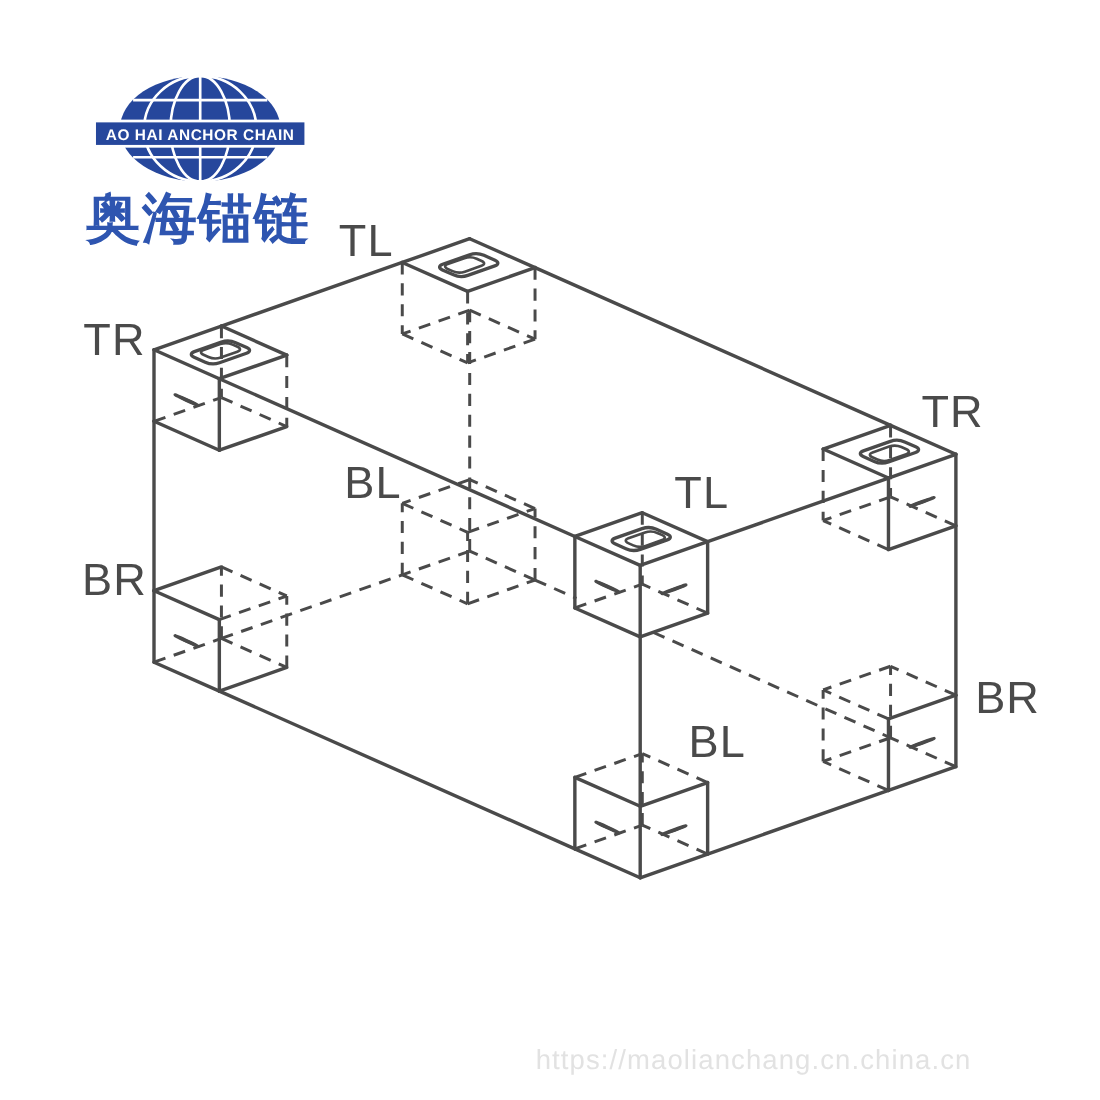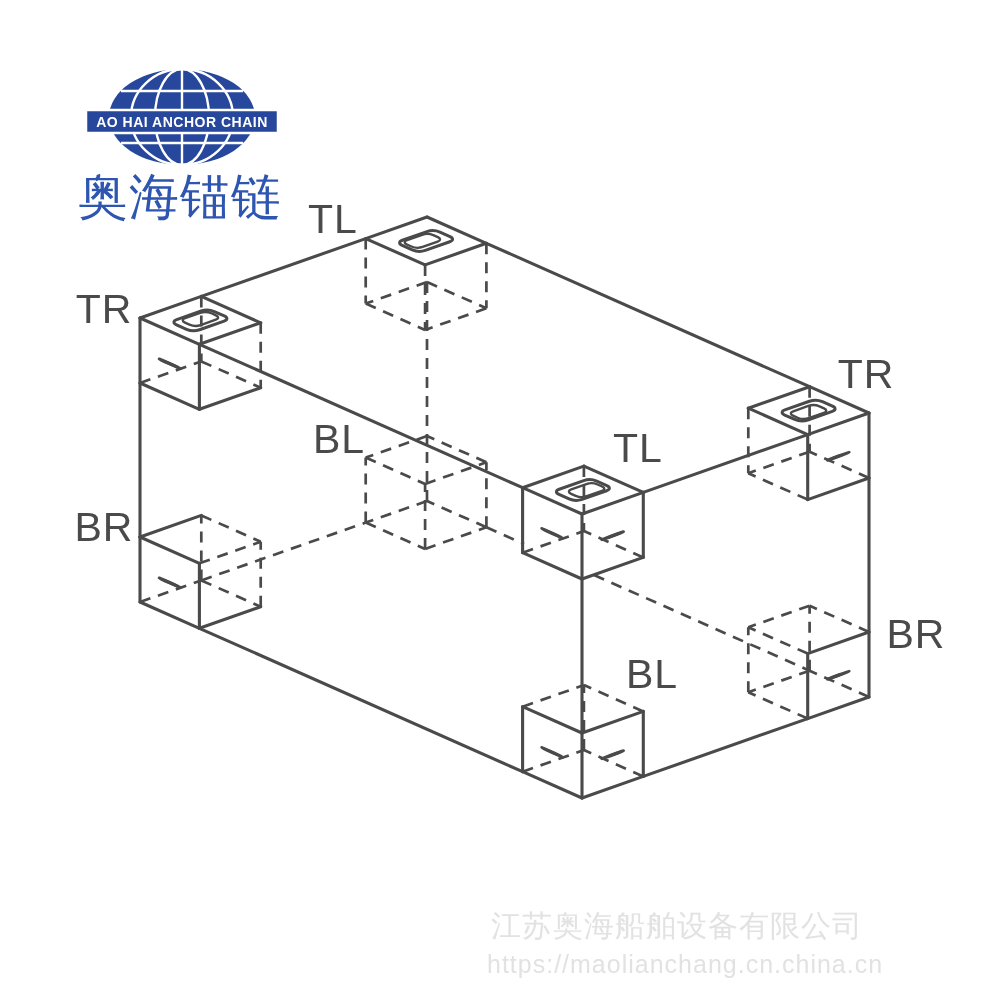--- a/index.html
+++ b/index.html
@@ -4,21 +4,21 @@
 <style>
   html,body{margin:0;padding:0;background:#fff;}
   .canvas{position:relative;width:1000px;height:1000px;background:#ffffff;overflow:hidden;
           font-family:"Liberation Sans",sans-serif;}
   #diagram{position:absolute;left:0;top:0;}
   #diagram text{font-family:"Liberation Sans",sans-serif;font-weight:400;}
   .logo{position:absolute;left:0;top:0;}
   .logo-globe{position:absolute;left:70px;top:42px;}
   .cn-name{position:absolute;left:78px;top:170px;width:220px;
            font-family:"DejaVu Serif","Liberation Serif",serif;
-           font-size:50px;font-weight:400;line-height:1.1;letter-spacing:1px;
+           font-size:50px;font-weight:700;line-height:1.1;letter-spacing:1px;
            color:var(--cn-blue,#2e55b0);white-space:nowrap;}
   .watermark-company{position:absolute;left:491px;top:906px;
            font-family:"DejaVu Sans","Liberation Sans",sans-serif;
            font-size:30px;letter-spacing:1px;color:var(--wm-color,#e2e2e2);white-space:nowrap;}
   .watermark-url{position:absolute;left:487px;top:950px;
            font-family:Liberation Sans, sans-serif;
            font-size:25px;letter-spacing:1px;color:var(--wm-color,#e2e2e2);white-space:nowrap;}
 </style>
 </head>
 <body>
@@ -185,15 +185,14 @@
         <ellipse cx="112" cy="75" rx="51" ry="48"></ellipse>
         <line x1="51" y1="49" x2="173" y2="49"></line>
         <line x1="51" y1="101" x2="173" y2="101"></line>
       </g>
       <rect x="16" y="68" width="192" height="23" fill="var(--globe-blue,#26479c)" stroke="#ffffff" stroke-width="2.5"></rect>
       <text x="112" y="85" text-anchor="middle" fill="#ffffff" font-size="14" font-weight="bold" letter-spacing="0.5">AO HAI ANCHOR CHAIN</text>
     </svg>
     <div class="cn-name">奥海锚链</div>
   </div>
 
-  <div class="watermark-company">江苏奥海船舶设备有限公司</div>
   <div class="watermark-url">https://maolianchang.cn.china.cn</div>
 </div>
 
 </body></html>

